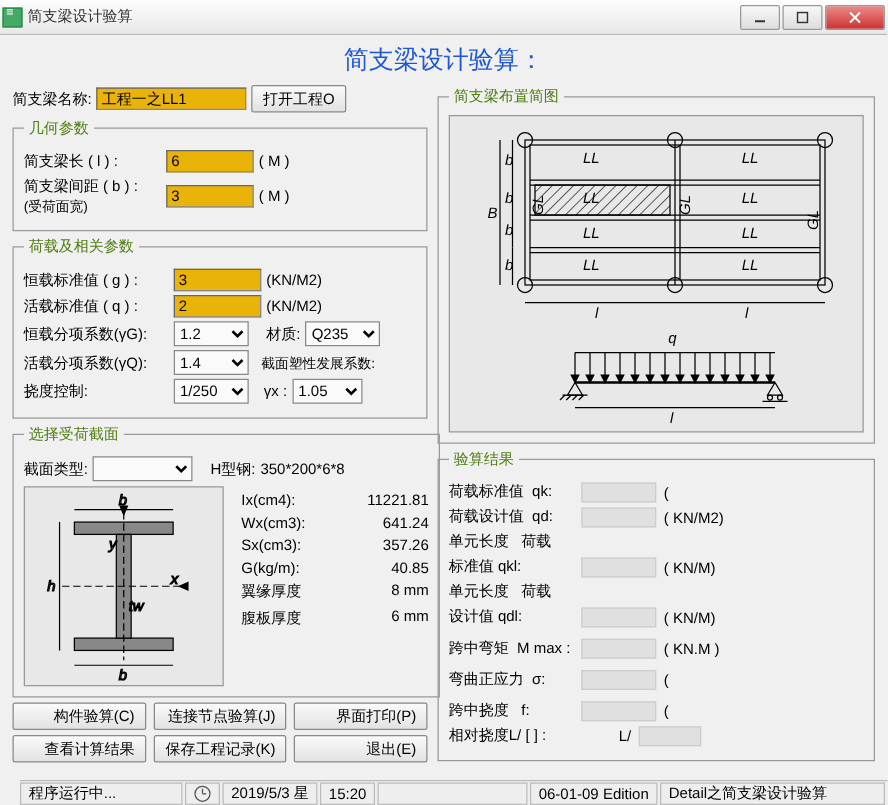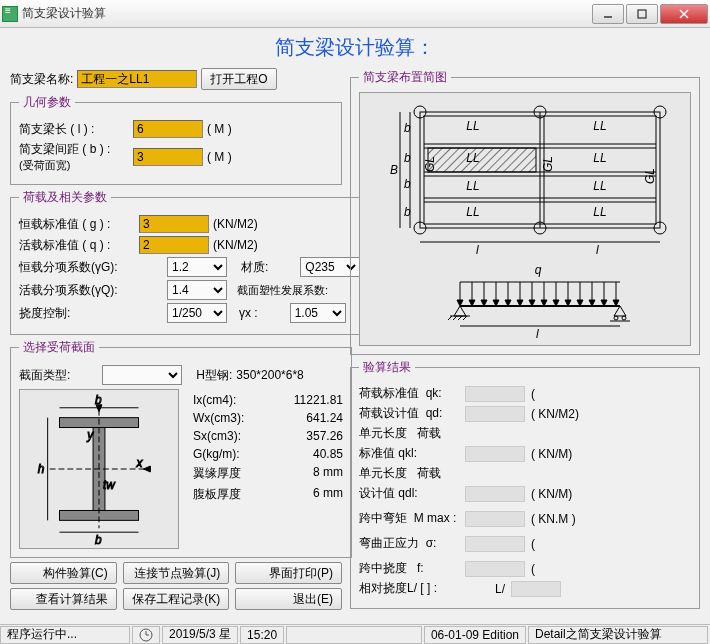--- a/index.html
+++ b/index.html
@@ -18,46 +18,46 @@
 
 .big-title { color:#1e58d6; font-size:20px; text-align:center; margin:2px 0 4px 0; font-family: SimSun, serif; }
 
 .cols { display:flex; gap:8px; }
 .col-left { width:332px; }
 .col-right { flex:1; }
 
 .row { display:flex; align-items:center; margin:3px 0; gap:4px; }
 .lbl { white-space:nowrap; }
 input.txt { height:18px; border:1px solid #888; border-top-color:#666; border-left-color:#666; background:#eab308; padding:0 3px; font-size:12px; }
-select.sel { height:20px; border:1px solid #888; background:#fafafa; font-size:12px;margin-left:28px; }
+select.sel { height:20px; border:1px solid #888; background:#fafafa; font-size:12px; }
 .unit { white-space:nowrap; }
 
 fieldset { border:1px solid #999; margin:4px 0; padding:6px 8px 8px; }
-fieldset legend { padding:0 4px; color:#701a75; }
+fieldset legend { padding:0 4px; color:#4d7c0f; }
 
 button.btn { height:22px; border:1px solid #888; background:linear-gradient(#fafafa,#e2e2e2); padding:0 8px; border-radius:2px; cursor:pointer; font-size:12px;text-align:right; }
 
 .section-img { background:#e8e8e8; border:1px solid #999; height:160px; position:relative; }
 .section-img svg { width:100%; height:100%; }
 
 .beam-layout { background:#e8e8e8; border:1px solid #999; height:254px; position:relative; }
 .beam-layout svg { width:100%; height:100%; }
 
 .props { margin-left:8px; }
 .props .prow { display:flex; justify-content:space-between; width:150px; margin:4px 0;text-align:right; }
 
 .result-row { display:flex; align-items:center; margin:3px 0; gap:6px; font-size:12px; }
 .result-row .rlbl { width:100px; white-space:nowrap; }
 .result-row .rval { background:#e0e0e0; border:1px solid #ccc; height:16px; min-width:60px; flex:0 0 60px; }
 .result-row .runit { white-space:nowrap; }
 
 .btn-row { display:flex; gap:6px; margin:4px 0; }
 .btn-row .btn { flex:1; }
 
-.statusbar { position:absolute; bottom:0; left:0; right:0; height:20px; background:#eee; border-top:1px solid #bbb; display:flex; align-items:center; font-size:12px; }
+.statusbar { position:absolute; bottom:0; left:16px; right:0; height:20px; background:#eee; border-top:1px solid #bbb; display:flex; align-items:center; font-size:12px; }
 .statusbar .seg { border:1px solid #bbb; height:18px; padding:0 6px; display:flex; align-items:center; margin-right:2px; }
 .clock-icon { width:14px; height:14px; }
 
 .hatch { fill:url(#hatch); }
 </style>
 </head>
 <body>
 
 <div class="titlebar">
   <div class="titlebar-icon"></div>

